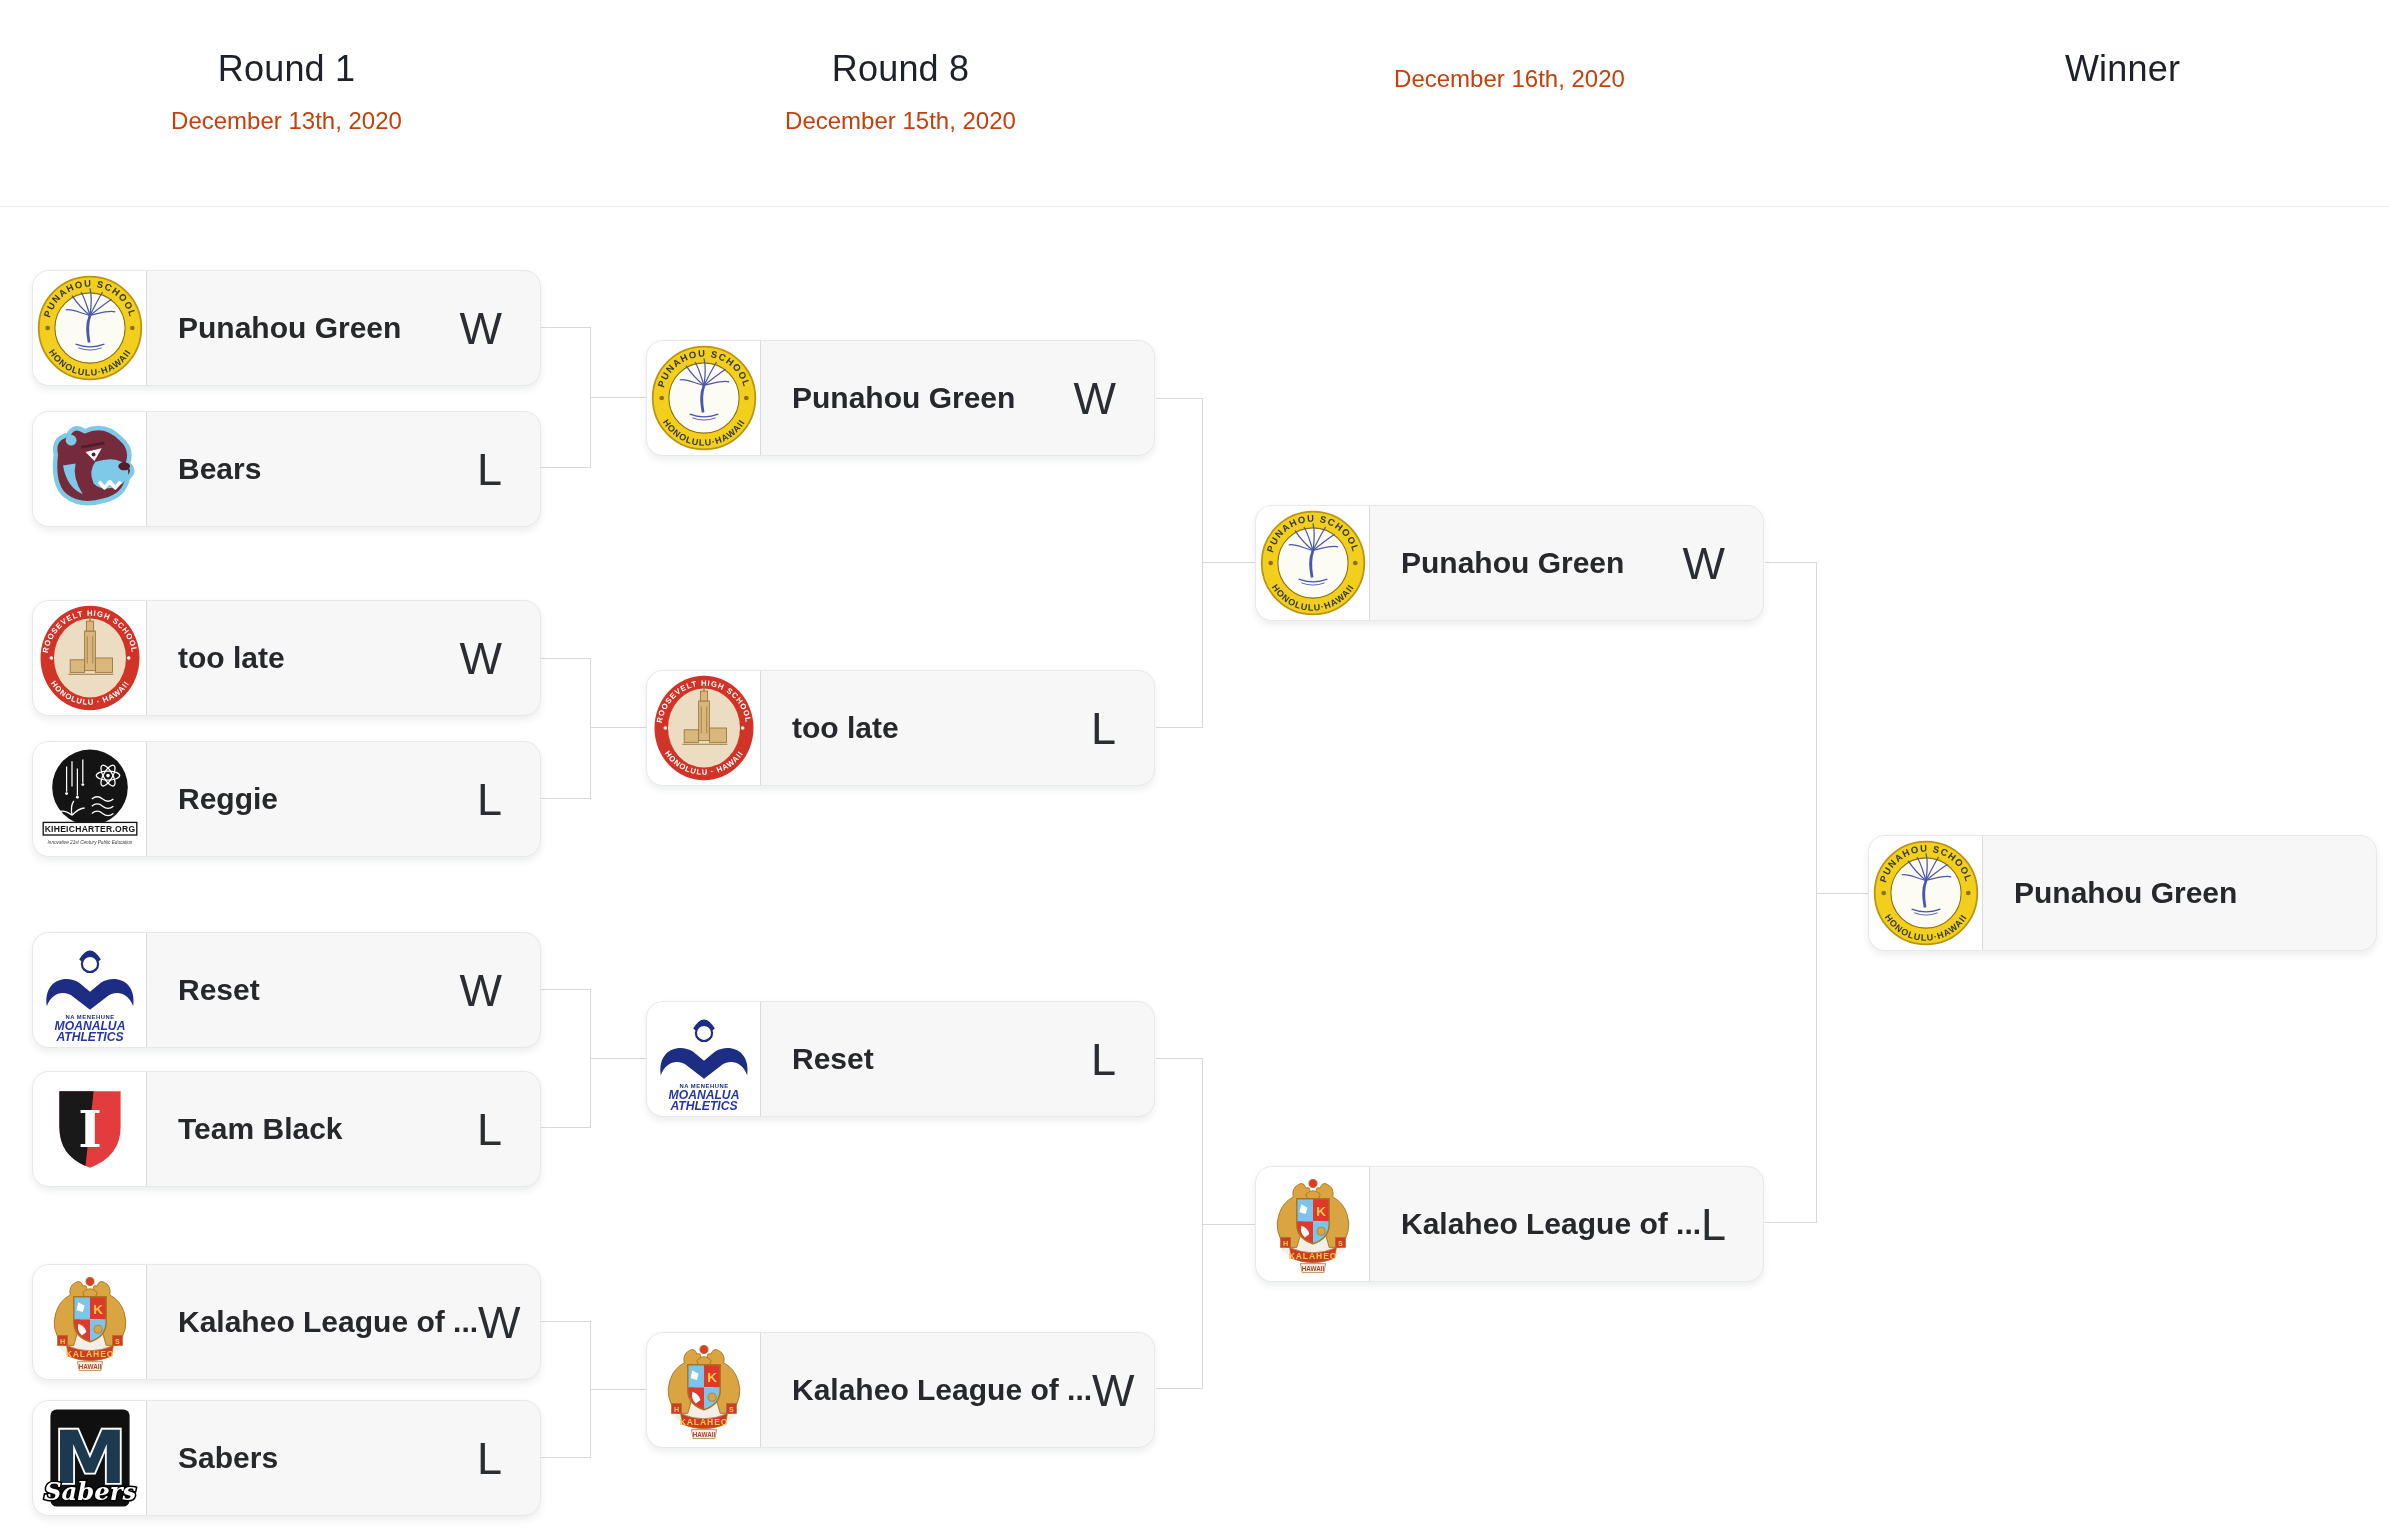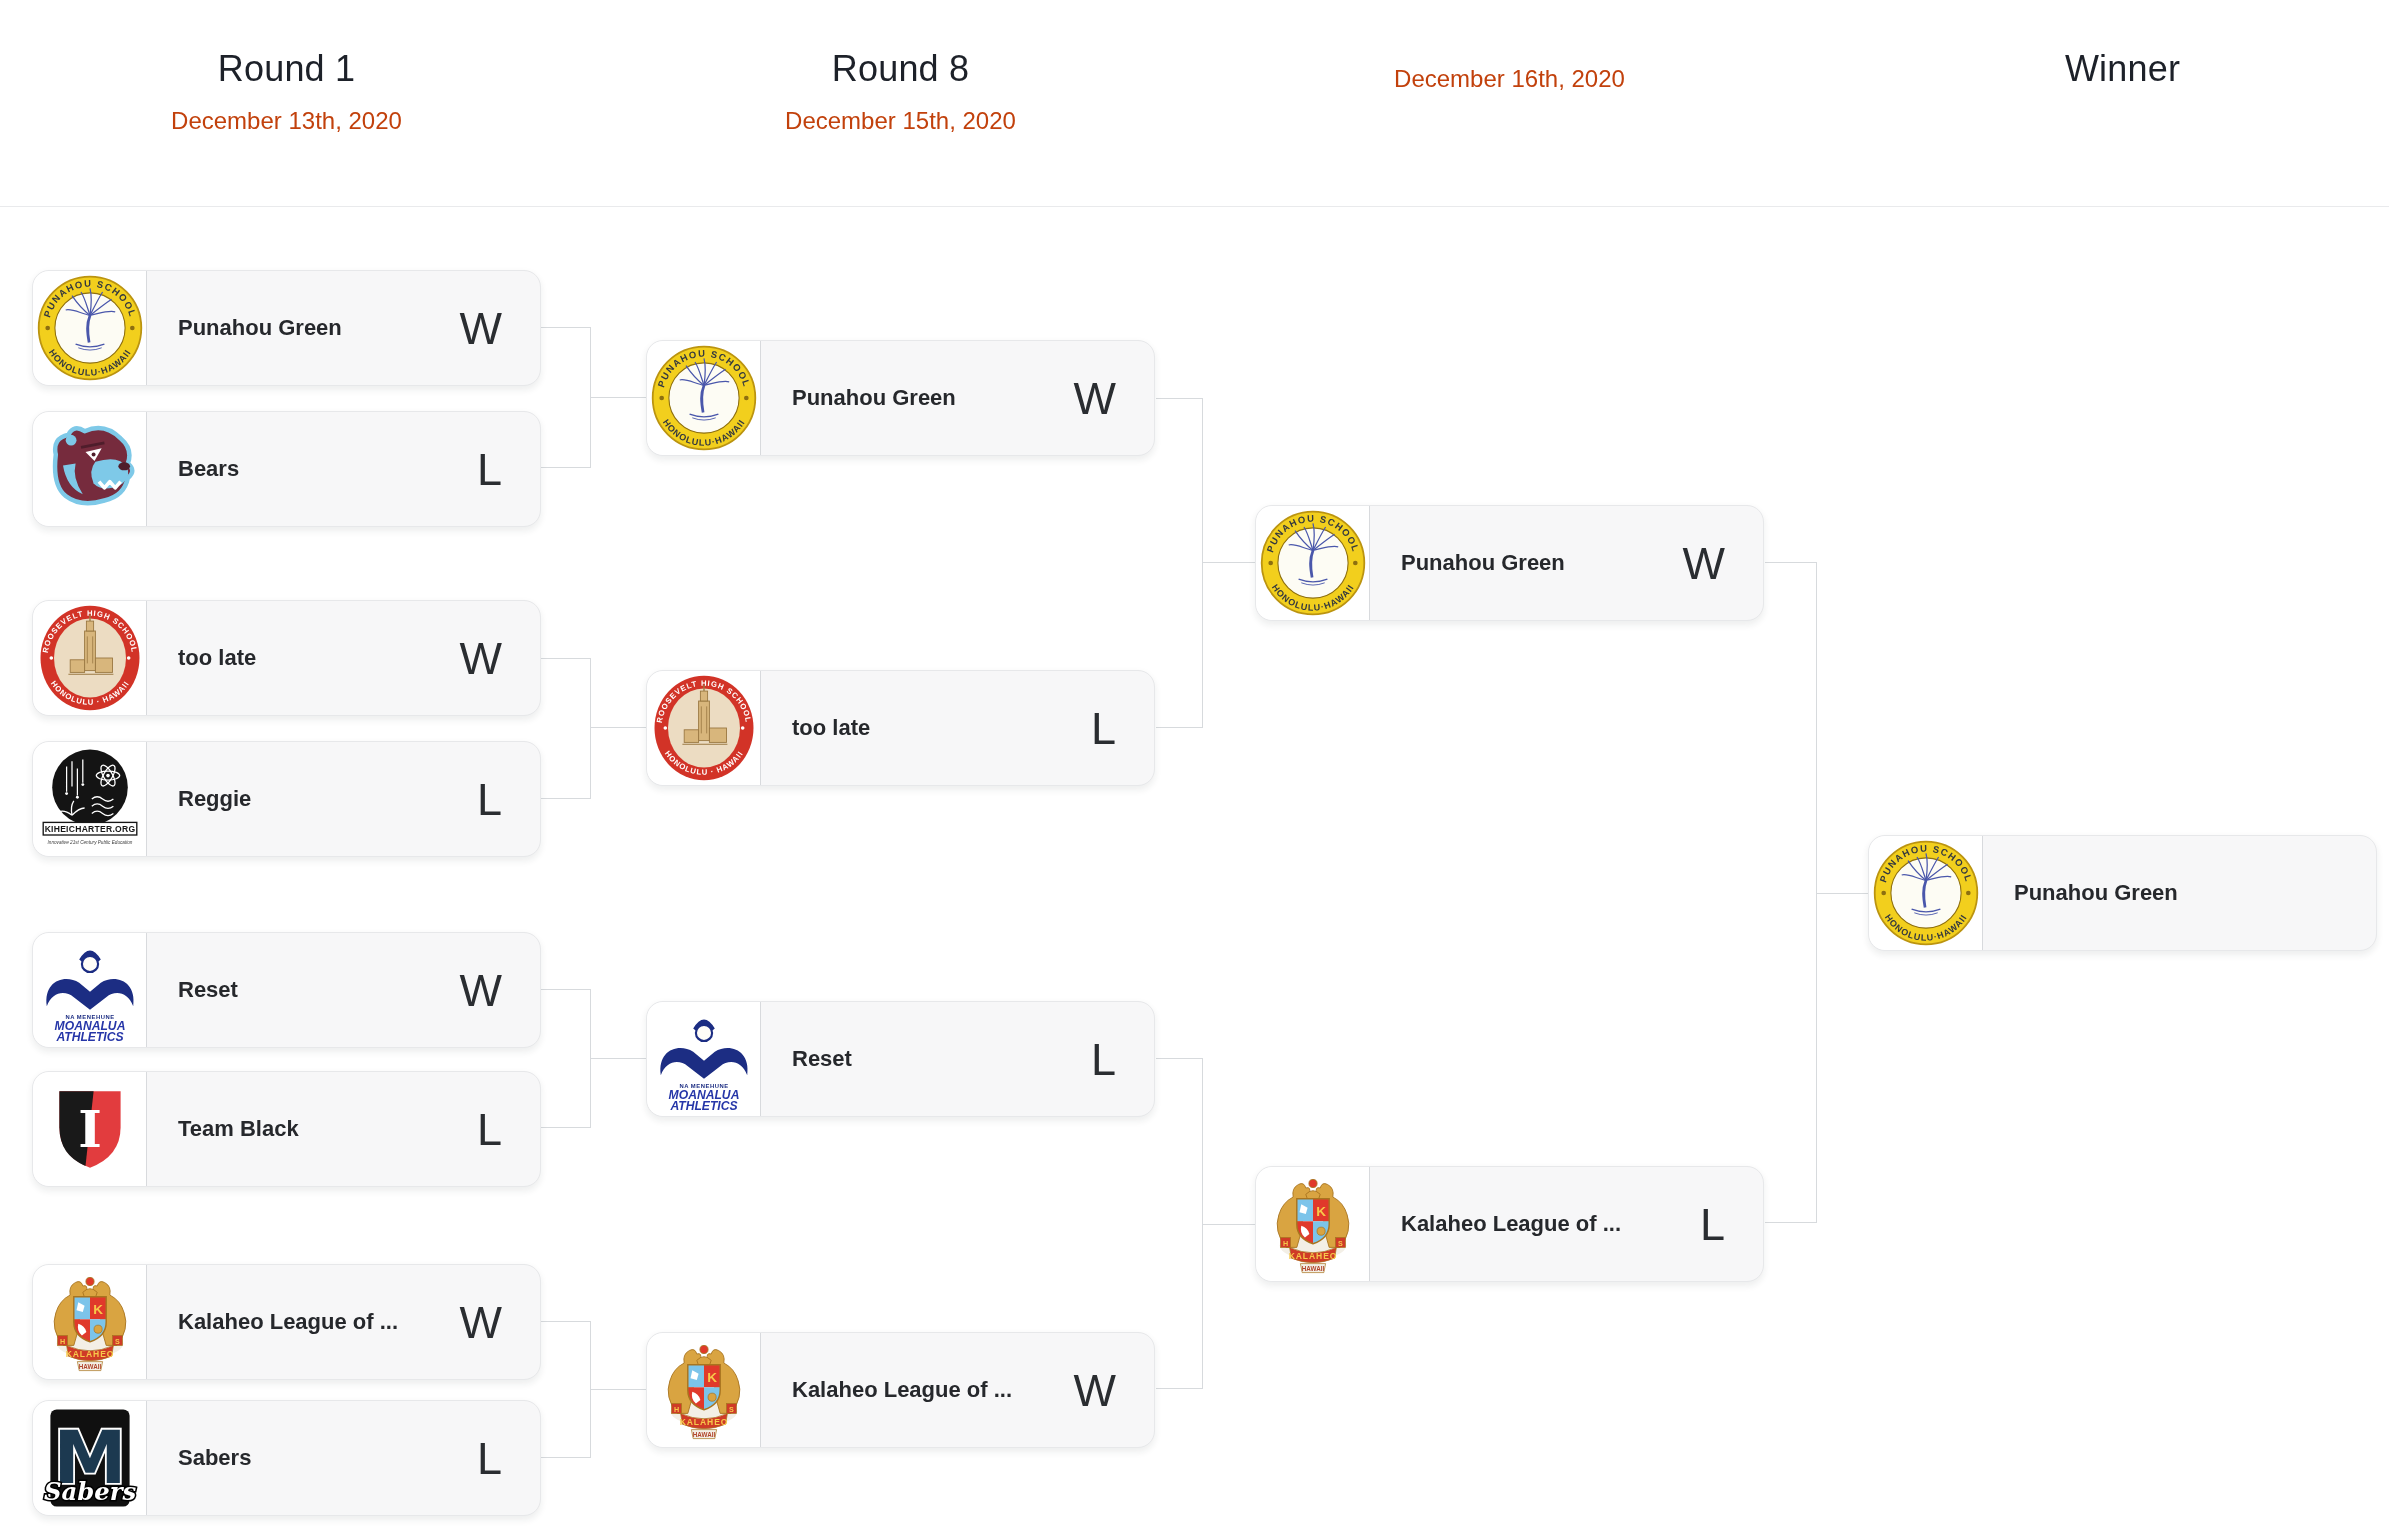--- a/index.html
+++ b/index.html
@@ -18,21 +18,21 @@
     background:#f7f7f8;border:1.9px solid #e7e8ea;border-radius:17px;
     box-shadow:0 3.8px 7.6px rgba(30,34,40,.08);
     display:flex;align-items:center;overflow:hidden;cursor:pointer;
   }
   .logo{
     width:113px;height:100%;flex:none;background:#ffffff;
     border-right:1px solid #d8dadd;border-radius:15.3px 0 0 15.3px;
     display:flex;align-items:center;justify-content:center;
   }
   .lg{width:108px;height:108px;display:block}
-  .team{font-size:22px;font-weight:bold;color:#26282c;margin-left:31px;white-space:nowrap}
+  .team{font-size:30px;font-weight:bold;color:#26282c;margin-left:31px;white-space:nowrap}
   .res{margin-left:auto;margin-right:38px;font-size:45px;font-weight:400;color:#2a2d31;line-height:1}
 
   .elbow{position:absolute;box-sizing:border-box;
     border:1.9px solid #d7dadd;border-left:none;background:transparent}
   .feed{position:absolute;height:0;border-top:1.9px solid #d7dadd}
   .defs-holder{position:absolute;width:0;height:0;overflow:hidden}
 </style>
 </head>
 <body>
 

